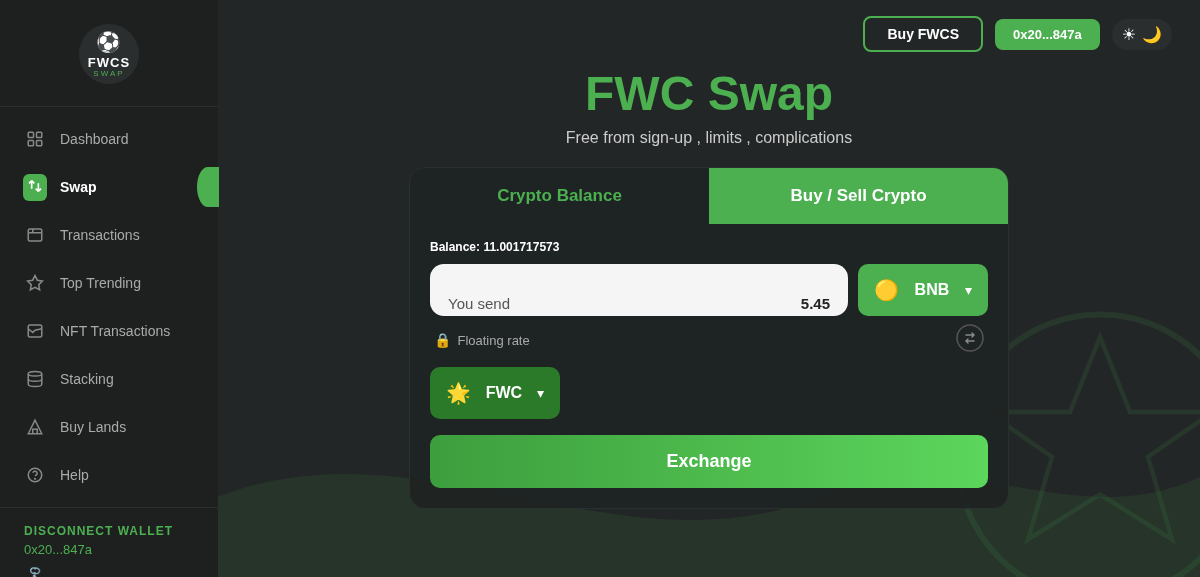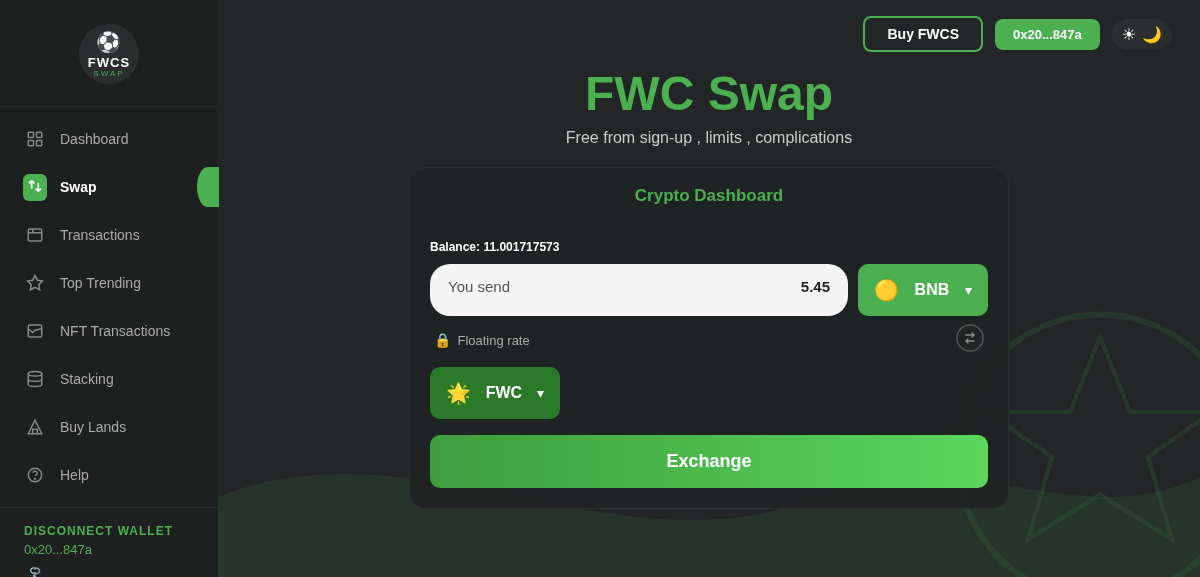--- a/index.html
+++ b/index.html
@@ -296,24 +296,24 @@
     .input-row {
       display: flex;
       gap: 10px;
       margin-bottom: 8px;
       align-items: stretch;
     }
 
     .input-box {
       flex: 1;
       background: #f5f5f5;
-      border-radius: 20px;
-      padding: 14px 18px;
-      display: flex;
-      align-items: flex-start;
+      border-radius: 14px;
+      padding: 4px 18px;
+      display: flex;
+      align-items: flex-end;
       justify-content: space-between;
     }
 
     .input-label {
       color: #555;
       font-size: 15px;
     }
 
     .input-value {
       color: #222;
@@ -526,21 +526,22 @@
       <span>🌙</span>
     </button>
   </header>
 
   <div class="content">
     <h1 class="page-title">FWC Swap</h1>
     <p class="page-subtitle">Free from sign-up , limits , complications</p>
 
     <div class="swap-card">
       <div class="tab-bar">
-        <button class="tab-btn">Crypto Dashboard</button>
+        <button class="tab-btn">Crypto Balance</button>
+        <button class="tab-btn active">Buy / Sell Crypto</button>
       </div>
 
       <div class="card-body">
         
         <div class="balance-row">
           <span>Balance:</span>
           <span>11.001717573</span>
         </div>
 
         

